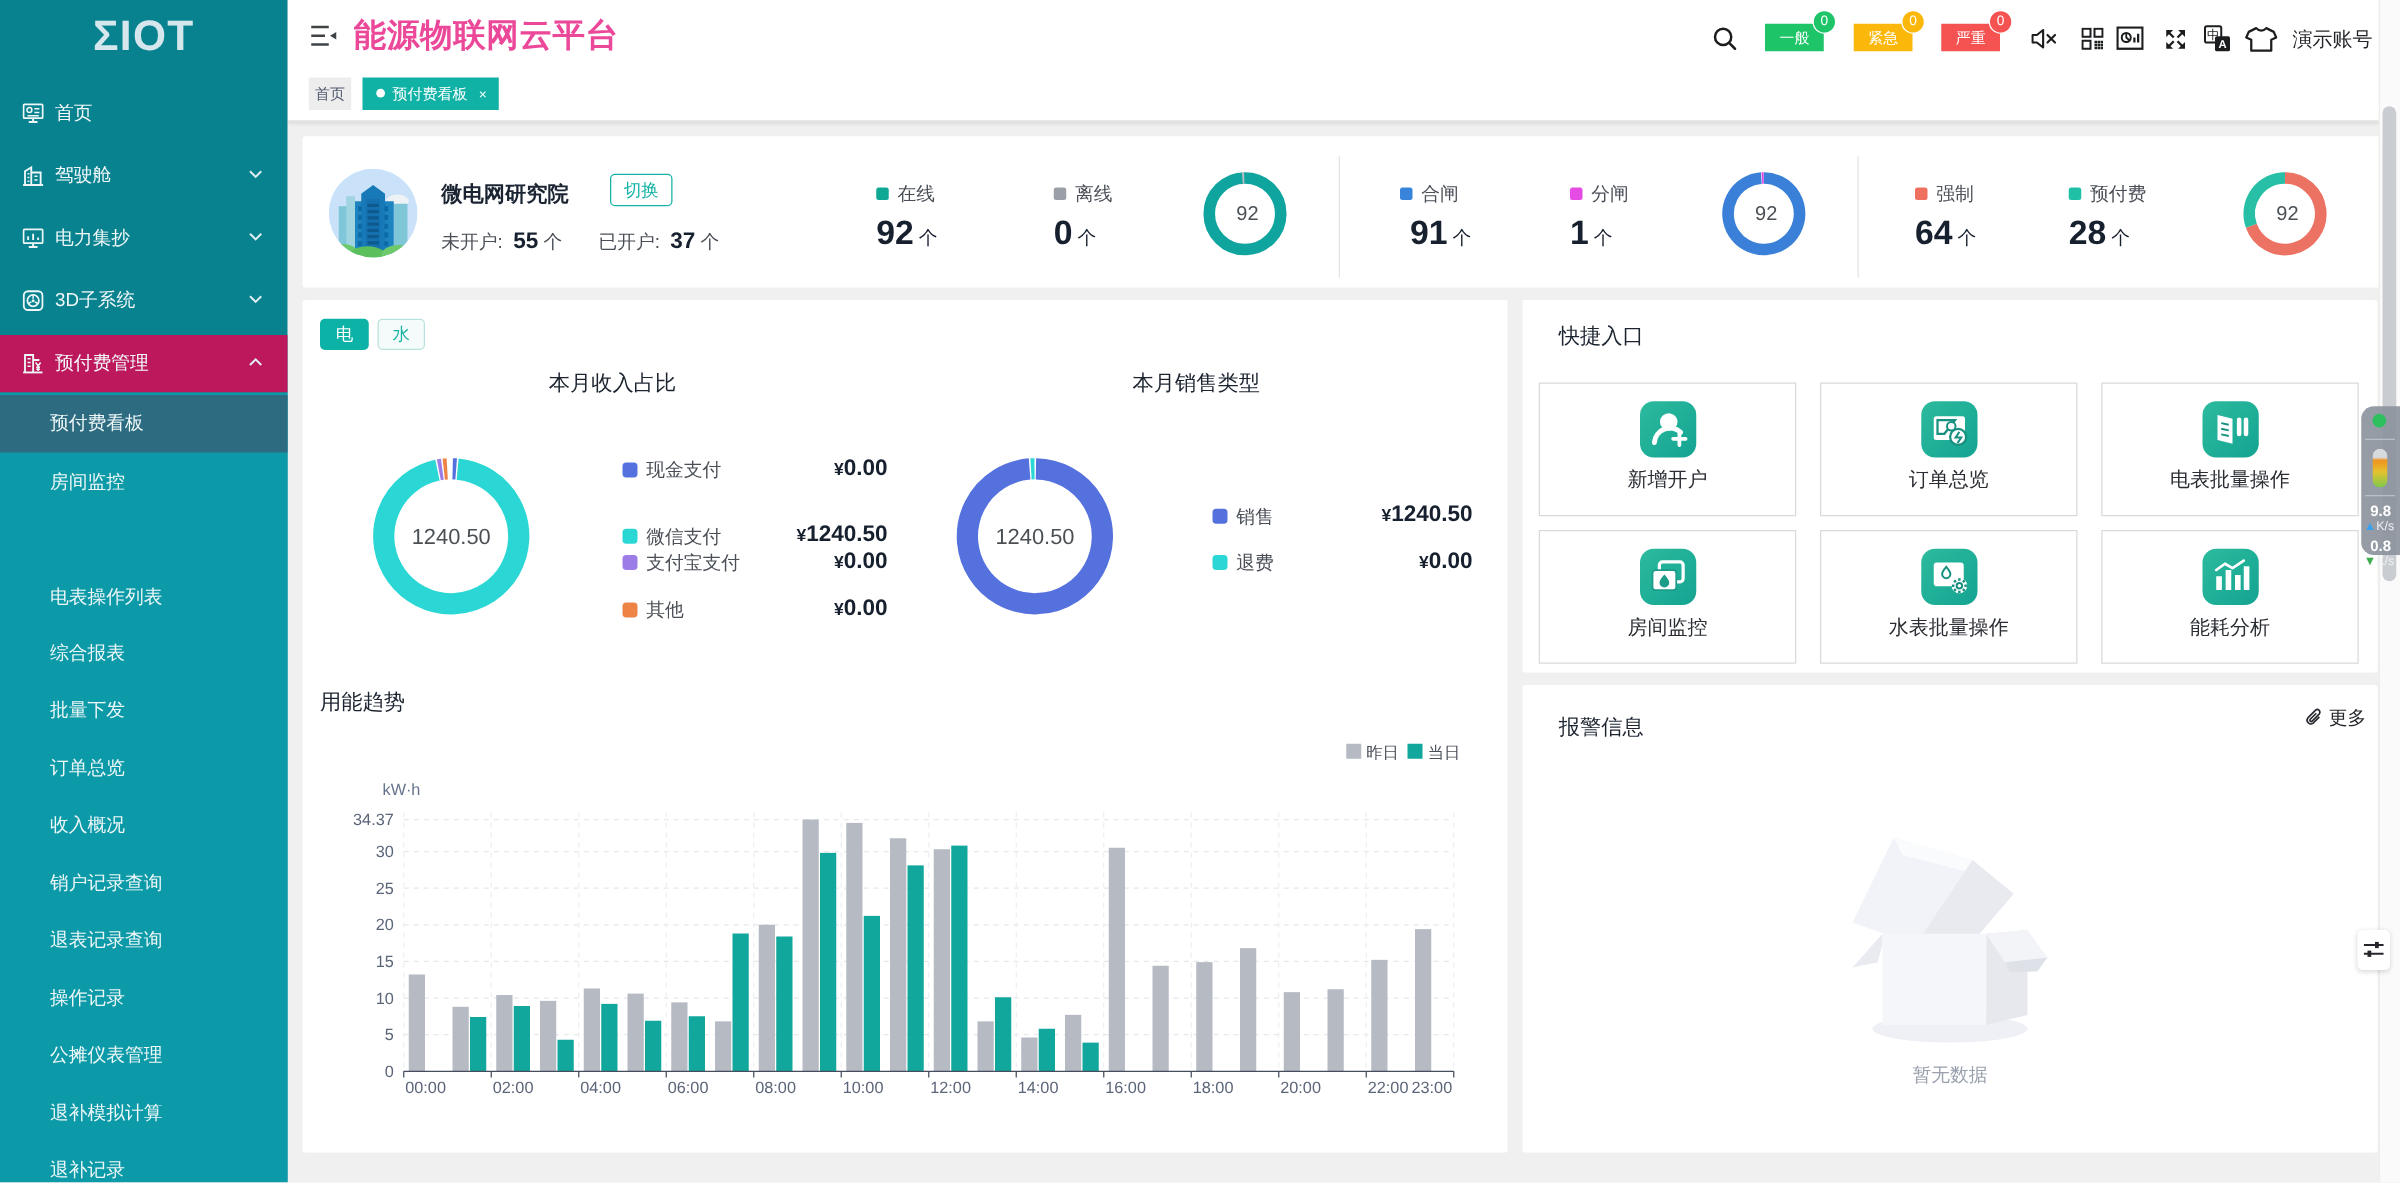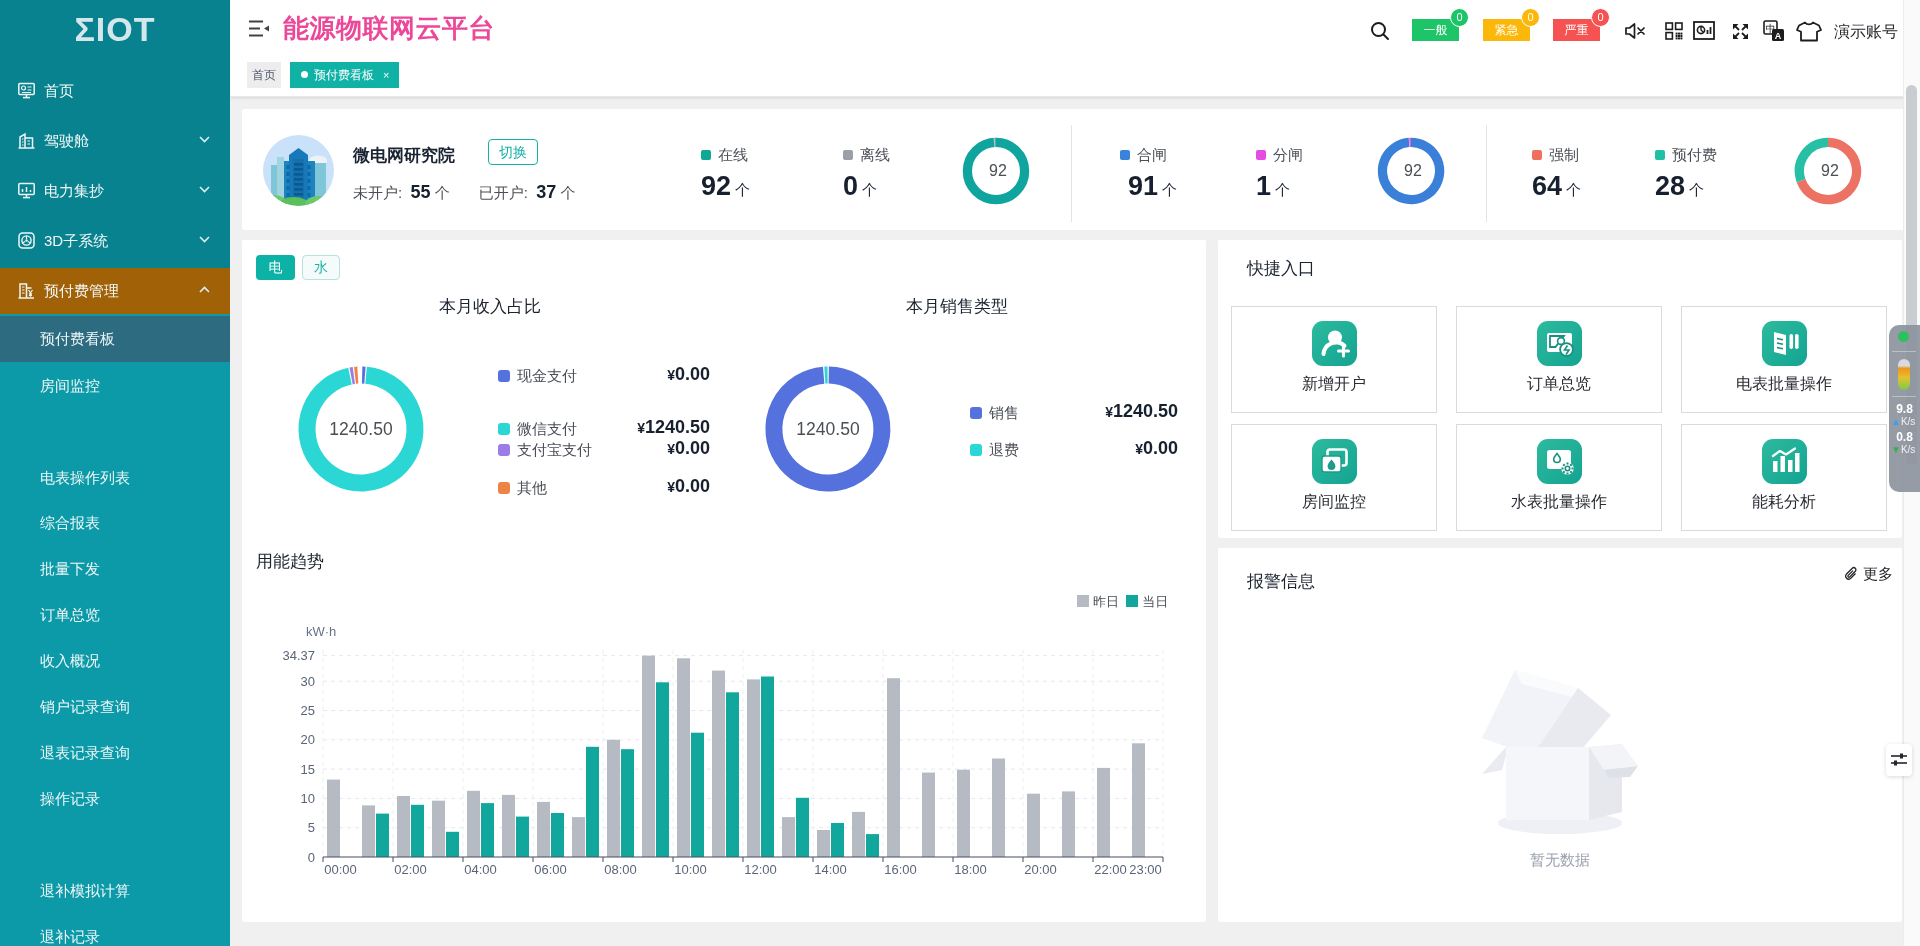--- a/index.html
+++ b/index.html
@@ -485,21 +485,21 @@
           <rect x="1" y="1" width="15" height="15" rx="3.5" fill="none" stroke="#eef6f7" stroke-width="1.5"></rect>
           <circle cx="8.5" cy="8.5" r="4.6" fill="none" stroke="#eef6f7" stroke-width="1.4"></circle>
           <circle cx="8.5" cy="8.5" r="1.2" fill="#eef6f7"></circle>
           <path d="M 8.5 4 v 3 M 4.5 11 l 2.6 -1.5 M 12.5 11 l -2.6 -1.5" stroke="#eef6f7" stroke-width="1.2"></path>
         </svg>
         <span class="txt">3D子系统</span>
         <svg class="chev" width="11" height="7" viewBox="0 0 11 7">
           <path d="M 1 1 L 5.5 5.5 L 10 1" fill="none" stroke="#dfeef0" stroke-width="1.6"></path>
         </svg>
       </div>
-    <div class="mitem" style="top:268px;background:#a16207;text-align:center;">
+    <div class="mitem" style="top:268px;background:#be185d;text-align:center;">
         <svg class="mi" width="17" height="17" viewBox="0 0 17 17">
           <path d="M 2 16 L 2 2 L 8.5 2 L 8.5 16" fill="none" stroke="#eef6f7" stroke-width="1.5"></path>
           <path d="M 8.5 6 L 13.5 6" fill="none" stroke="#eef6f7" stroke-width="1.5"></path>
           <path d="M 4 5 h 2.5 M 4 8 h 2.5 M 4 11 h 2.5" stroke="#eef6f7" stroke-width="1.2"></path>
           <line x1="0.5" y1="16" x2="16" y2="16" stroke="#eef6f7" stroke-width="1.5"></line>
           <path d="M 10.5 8 l 2 2.8 l 2 -2.8 M 12.5 10.8 v 4 M 11 11.8 h 3 M 11 13.4 h 3" stroke="#eef6f7" stroke-width="1.2" fill="none"></path>
         </svg>
         <span class="txt">预付费管理</span>
         <svg class="chev" width="11" height="7" viewBox="0 0 11 7">
           <path d="M 1 6 L 5.5 1.5 L 10 6" fill="none" stroke="#dfeef0" stroke-width="1.6"></path>
@@ -509,29 +509,30 @@
       <div class="sitem active" style="top:2px;">预付费看板</div>
       <div class="sitem" style="top:49px;">房间监控</div>
       <div class="sitem" style="top:141px;">电表操作列表</div>
       <div class="sitem" style="top:186px;">综合报表</div>
       <div class="sitem" style="top:232px;">批量下发</div>
       <div class="sitem" style="top:278px;">订单总览</div>
       <div class="sitem" style="top:324px;">收入概况</div>
       <div class="sitem" style="top:370px;">销户记录查询</div>
       <div class="sitem" style="top:416px;">退表记录查询</div>
       <div class="sitem" style="top:462px;">操作记录</div>
+      <div class="sitem" style="top:508px;">公摊仪表管理</div>
       <div class="sitem" style="top:554px;">退补模拟计算</div>
       <div class="sitem" style="top:600px;">退补记录</div>
     </div>
   </div>
 
   <div class="abs" style="left:1903px;top:0;width:17px;height:946px;background:#fafafa;border-left:1px solid #ececec;z-index:8;"></div>
   <div class="abs" style="left:1906px;top:85px;width:11px;height:380px;background:#c9ccd0;border-radius:6px;z-index:8;"></div>
 
-  <div class="abs" style="left:1889px;top:325px;width:31px;height:167px;background:rgba(141,148,157,0.92);border-radius:10px 0 0 10px;z-index:9;">
+  <div class="abs" style="left:1889px;top:325px;width:31px;height:119px;background:rgba(141,148,157,0.92);border-radius:10px 0 0 10px;z-index:9;">
     <div class="abs" style="left:9px;top:6px;width:11px;height:11px;border-radius:6px;background:#2ec05f;"></div>
     <div class="abs" style="left:3px;top:26px;width:24px;height:1px;background:rgba(220,230,232,0.5);"></div>
     <svg class="abs" style="left:9px;top:34px;" width="12" height="31" viewBox="0 0 12 31">
       <defs>
           <linearGradient id="thermo" x1="0" y1="0" x2="0" y2="1">
         <stop offset="0" stop-color="#d8dbdd"></stop>
             <stop offset="0.22" stop-color="#d8dbdd"></stop>
         <stop offset="0.3" stop-color="#f0941f"></stop>
             <stop offset="0.6" stop-color="#e3c22e"></stop>
         <stop offset="1" stop-color="#7cc94d"></stop>

